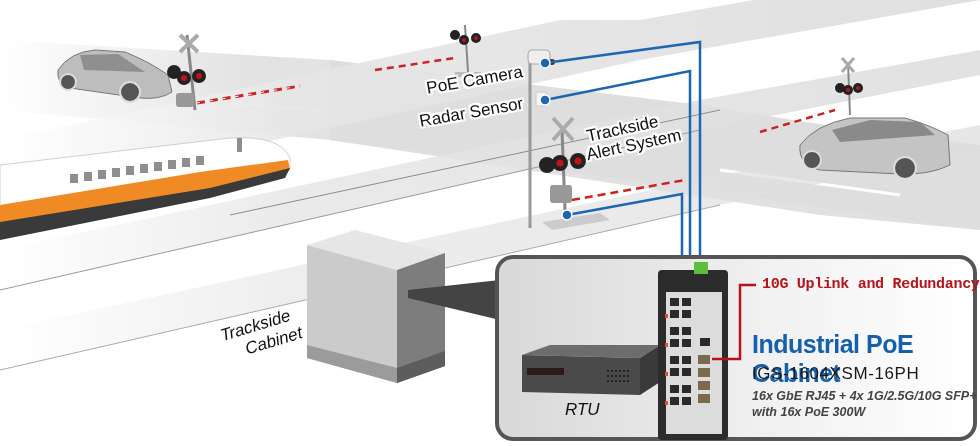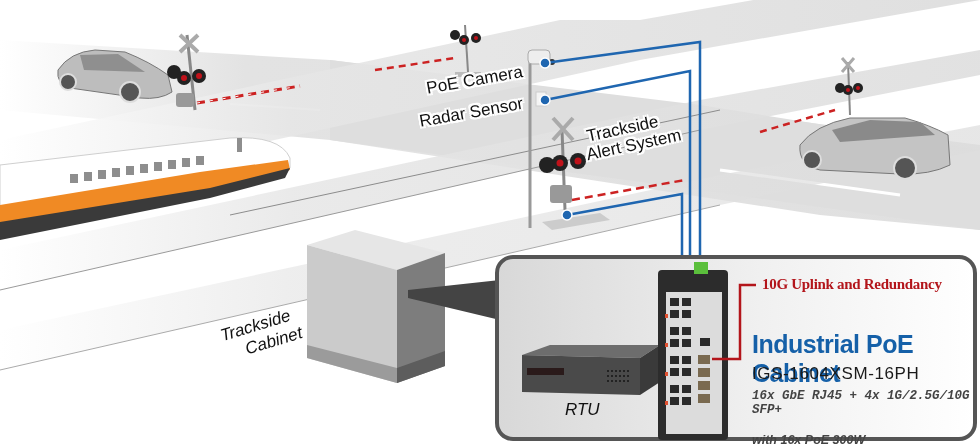--- a/index.html
+++ b/index.html
@@ -10,25 +10,25 @@
          text-shadow: -2px -2px 0 #fff, 2px -2px 0 #fff, -2px 2px 0 #fff, 2px 2px 0 #fff, 0 2px 0 #fff, 2px 0 0 #fff, 0 -2px 0 #fff, -2px 0 0 #fff; }
   #lbl-camera { left:425px; top:79px; font-size:17px; transform:rotate(-10deg); transform-origin:left top; }
   #lbl-radar  { left:418px; top:112px; font-size:17px; transform:rotate(-10deg); transform-origin:left top; }
   #lbl-alert  { left:585px; top:128px; font-size:17px; line-height:18px; transform:rotate(-12deg); transform-origin:left top; }
   #lbl-alert span { display:block; }
   #lbl-alert span.l2 { margin-left:-4px; }
   #lbl-cabinet { left:218px; top:327px; font-size:17px; line-height:20px; font-style:italic; text-shadow:none; transform:rotate(-17deg); transform-origin:left top; }
   #lbl-cabinet span { display:block; }
   #lbl-cabinet span.l2 { margin-left:20px; }
   #lbl-rtu { left:565px; top:400px; font-size:17px; font-weight:normal; text-shadow:none; color:#111;font-style:italic; }
-  #uplink { position:absolute; left:762px; top:276px; font-size:15px; font-weight:bold; color:#b3151b; font-family:Liberation Serif, serif; letter-spacing:-0.3px; }
+  #uplink { position:absolute; left:762px; top:276px; font-size:15px; font-weight:bold; color:#b3151b; font-family:Liberation Mono, monospace; letter-spacing:-0.3px; }
   #title { position:absolute; left:752px; top:330px; font-size:25px; font-weight:bold; color:#1560a8; font-family:"Liberation Sans", sans-serif; letter-spacing:-0.5px; }
   #model { position:absolute; left:752px; top:364px; font-size:17px; font-weight:normal; color:#1a1a1a; font-family:"Liberation Sans", sans-serif; letter-spacing:0.6px; }
-  #spec1 { position:absolute; left:752px; top:389px; font-size:12.5px; font-weight:bold; font-style:italic; color:#444; font-family:Liberation Mono, monospace; }
-  #spec2 { position:absolute; left:752px; top:405px; font-size:12.5px; font-weight:bold; font-style:italic; color:#444; font-family:"Liberation Sans", sans-serif;margin-top:28px; }
+  #spec1 { position:absolute; left:752px; top:389px; font-size:12.5px; font-weight:bold; font-style:italic; color:#444; font-family:Liberation Sans, sans-serif; }
+  #spec2 { position:absolute; left:752px; top:405px; font-size:12.5px; font-weight:bold; font-style:italic; color:#444; font-family:"Liberation Sans", sans-serif; }
 </style>
 </head>
 <body>
 
 <div id="stage">
   <svg id="scene" viewBox="0 0 980 446">
     <defs>
       <linearGradient id="roadFadeL" x1="0" y1="0" x2="1" y2="0">
         <stop offset="0" stop-color="#ffffff" stop-opacity="1"></stop>
         <stop offset="0.25" stop-color="#e3e3e3" stop-opacity="1"></stop>

